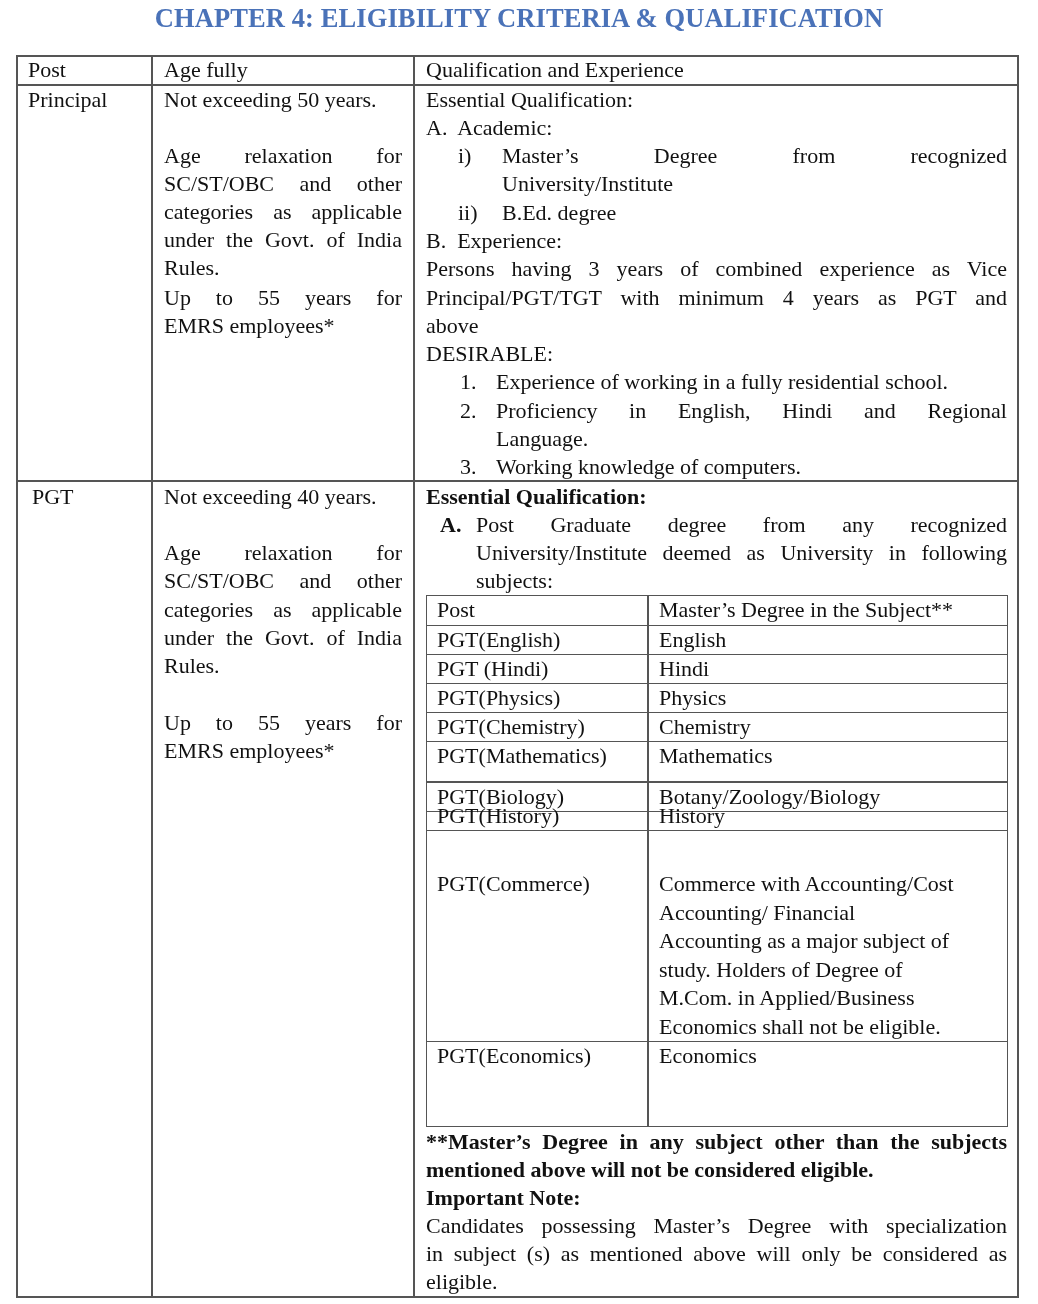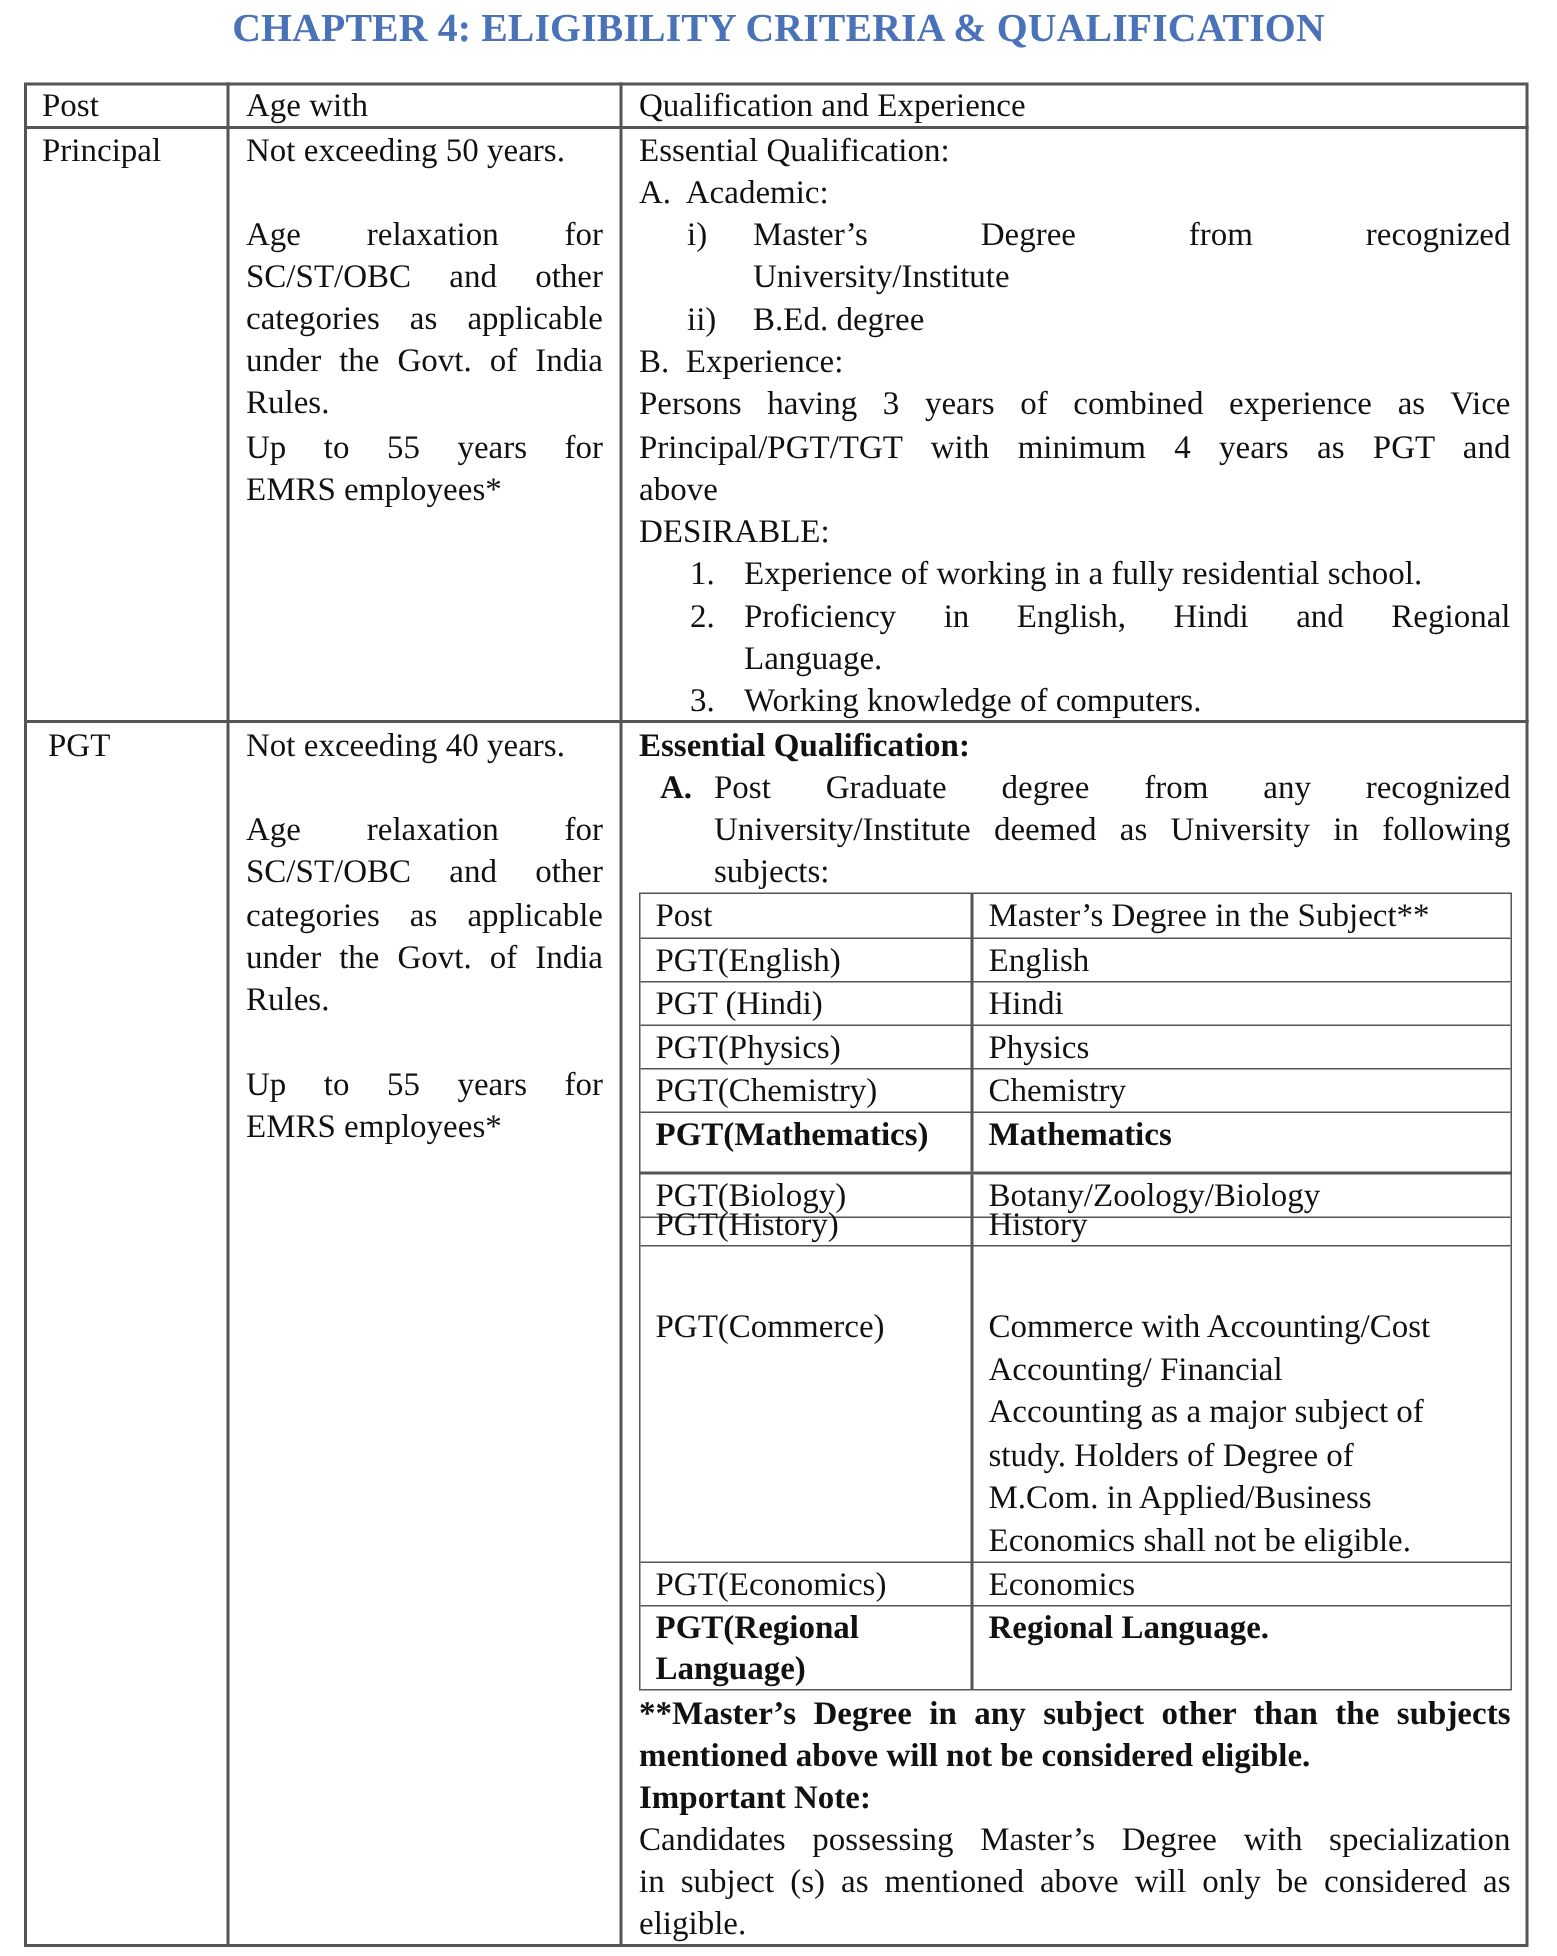--- a/index.html
+++ b/index.html
@@ -9,38 +9,38 @@
            font-size: 26.5px; font-weight: bold; color: #4a72b8; letter-spacing: 0.1px; }
   .outer { position: absolute; left: 16px; top: 55px; width: 1003px; height: 1243px;
            border: 2px solid #555; box-sizing: border-box; }
   .vline { position: absolute; top: 55px; width: 2px; height: 1243px; background: #555; }
   .hline { position: absolute; left: 16px; width: 1003px; height: 2px; background: #555; }
   .txt { position: absolute; font-size: 22px; line-height: 28.4px; white-space: nowrap; }
   .just { white-space: normal; text-align: justify; text-align-last: justify; }
   .b { font-weight: bold; }
   .sub { position: absolute; border: 1.5px solid #555; box-sizing: border-box; }
   .sub .row { position: absolute; left: 0; width: 100%; border-bottom: 1.5px solid #555; box-sizing: border-box; }
-  .sub .row:last-child { border-bottom: none; font-weight: bold; }
+  .sub .row:last-child { border-bottom: none; }
   .sub .c1 { position: absolute; left: 10px; top: 0px; font-size: 22px; line-height: 28.5px; white-space: nowrap; }
   .sub .c2 { position: absolute; left: 232px; top: 0px; font-size: 22px; line-height: 28.5px; white-space: nowrap; }
   .sub .split { position: absolute; top: 0; bottom: 0; left: 220px; width: 1.5px; background: #555; }
 </style>
 </head>
 <body>
 
 <div class="title">CHAPTER 4: ELIGIBILITY CRITERIA &amp; QUALIFICATION</div>
 
 <div class="outer"></div>
 <div class="vline" style="left:151px"></div>
 <div class="vline" style="left:413px"></div>
 <div class="hline" style="top:84px"></div>
 <div class="hline" style="top:480px"></div>
 
 <div class="txt" style="left:28px; top:56px">Post</div>
-<div class="txt" style="left:164px; top:56px">Age with</div>
+<div class="txt" style="left:164px; top:56px">Age fully</div>
 <div class="txt" style="left:426px; top:56px">Qualification and Experience</div>
 
 <div class="txt" style="left:28px; top:86px">Principal</div>
 <div class="txt" style="left:164px; top:86px">Not exceeding 50 years.</div>
 
 <div>
   <div class="txt just" style="left:164px; top:142px; width:238px">Age relaxation for</div>
   <div class="txt just" style="left:164px; top:170px; width:238px">SC/ST/OBC and other</div>
   <div class="txt just" style="left:164px; top:198px; width:238px">categories as applicable</div>
   <div class="txt just" style="left:164px; top:226px; width:238px">under the Govt. of India</div>
@@ -139,25 +139,20 @@
       <div class="c2" style="top:28.5px">Accounting/ Financial</div>
       <div class="c2" style="top:57px">Accounting as a major subject of</div>
       <div class="c2" style="top:85.5px">study. Holders of Degree of</div>
       <div class="c2" style="top:114px">M.Com. in Applied/Business</div>
       <div class="c2" style="top:142.5px">Economics shall not be eligible.</div>
     </div>
     <div class="row" style="top:259px; height:29px">
       <div class="c1">PGT(Economics)</div>
       <div class="c2">Economics</div>
     </div>
-    <div class="row" style="top:288px; height:55px">
-      <div class="c1" style="top:0">PGT(Regional</div>
-      <div class="c1" style="top:27px">Language)</div>
-      <div class="c2">Regional Language.</div>
-    </div>
   </div>
 
   <div class="txt b just" style="left:426px; top:1128px; width:581px">**Master’s Degree in any subject other than the subjects</div>
   <div class="txt b" style="left:426px; top:1156px">mentioned above will not be considered eligible.</div>
   <div class="txt b" style="left:426px; top:1184px">Important Note:</div>
   <div class="txt just" style="left:426px; top:1212px; width:581px">Candidates possessing Master’s Degree with specialization</div>
   <div class="txt just" style="left:426px; top:1240px; width:581px">in subject (s) as mentioned above will only be considered as</div>
   <div class="txt" style="left:426px; top:1268px">eligible.</div>
 </div>
 

